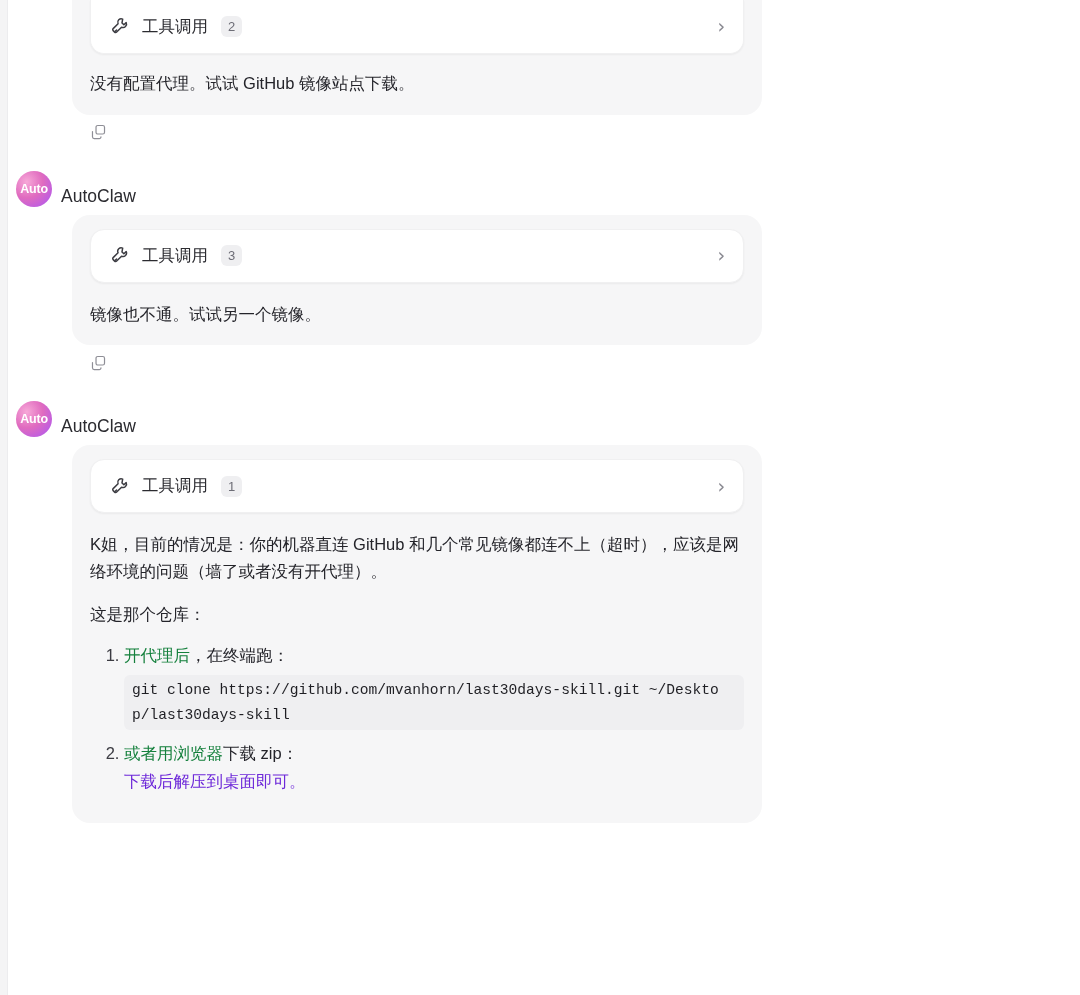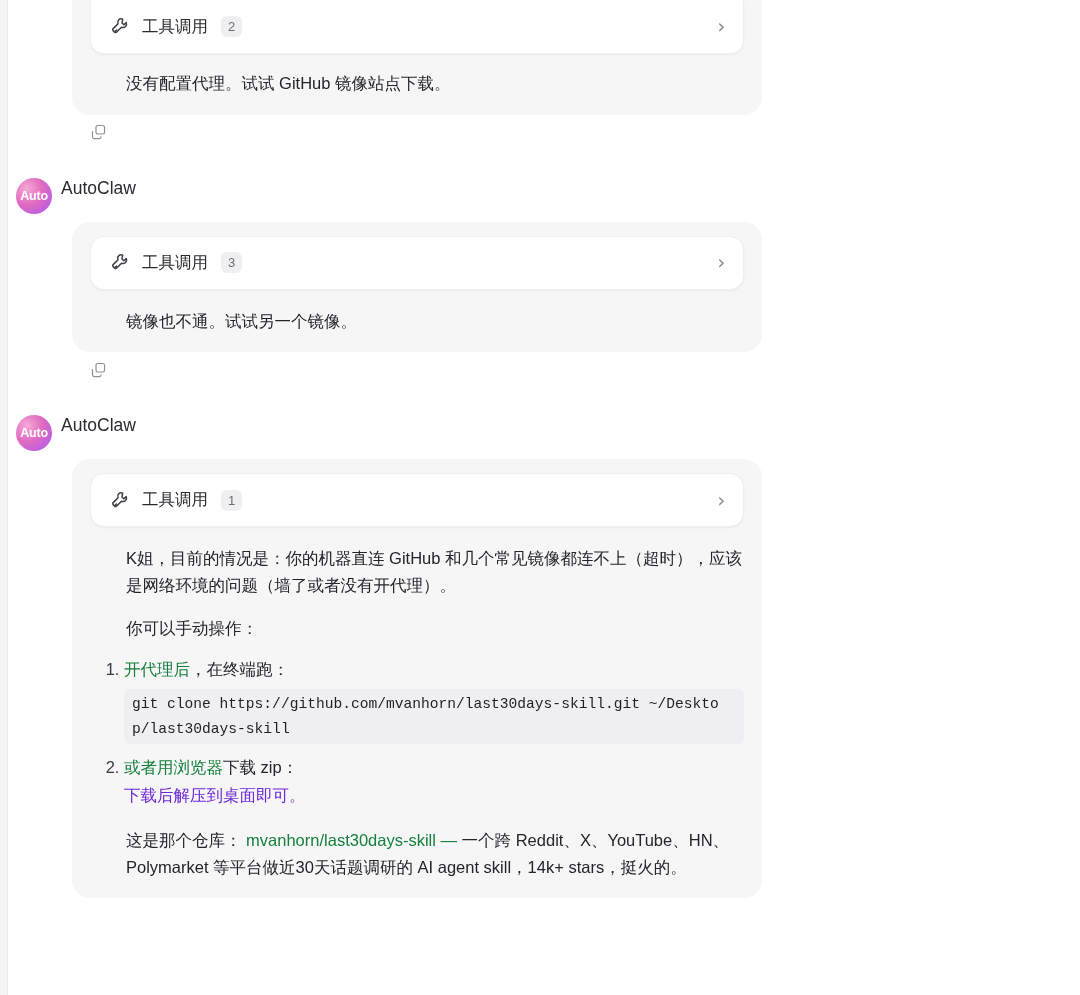--- a/index.html
+++ b/index.html
@@ -32,24 +32,24 @@
     overflow: hidden;
   }
 
   
   .msg {
     position: relative;
     margin: 0 0 0 0;
   }
   .msg-header {
     display: flex;
-    align-items: flex-start;
+    align-items: flex-end;
     gap: 9px;
     padding-left: 8px;
-    margin-top: 29px;
+    margin-top: 22px;
     margin-bottom: 8px;
   }
   .avatar {
     width: 36px; height: 36px;
     border-radius: 50%;
     background: radial-gradient(circle at 30% 30%, #f7a8d8 0%, #e06bbf 45%, #a855f7 100%);
     display: flex;
     align-items: center;
     justify-content: center;
     color: #ffffff;
@@ -124,21 +124,20 @@
     font-size: 19px;
     line-height: 1;
     font-family: "DejaVu Sans", sans-serif;
   }
 
   .msg-text {
     font-size: 16.5px;
     line-height: 1.62;
     color: #24242a;
     margin-top: 18px;
-    margin-left: 36px;
   }
   .msg-text.first { margin-top: 16px; }
   .msg-text p { margin: 0 0 0 0; }
   .msg-text p + p { margin-top: 16px; }
 
   .copy-row {
     padding-left: 82px;
     height: 34px;
     display: flex;
     align-items: center;
@@ -270,34 +269,31 @@
               <path d="M6 17.5l1.5-1.5"></path>
             </svg>
           </span>
           <span class="tool-label">工具调用</span>
           <span class="tool-count">1</span>
           <span class="tool-chevron">›</span>
         </div>
 
         <div class="msg-text">
           <p>K姐，目前的情况是：你的机器直连 GitHub 和几个常见镜像都连不上（超时），应该是网络环境的问题（墙了或者没有开代理）。</p>
-          <p>你可以手动操作：</p>
+          <p>这是那个仓库：</p>
         </div>
 
         <ol class="steps">
           <li>
             <b>开代理后</b><span>，在终端跑：</span>
             <code class="code-inline">git clone https://github.com/mvanhorn/last30days-skill.git ~/Desktop/last30days-skill</code>
           </li>
           <li>
             <b>或者用浏览器</b><span>下载 zip：</span>
             <span class="sub-note">下载后解压到桌面即可。</span>
           </li>
         </ol>
 
-        <div class="msg-text tail-text">
-          <p><span>这是那个仓库：</span> <b>mvanhorn/last30days-skill —</b><span> 一个跨 Reddit、X、YouTube、HN、Polymarket 等平台做近30天话题调研的 AI agent skill，14k+ stars，挺火的。</span></p>
-        </div>
       </div>
     </div>
 
   </div>
 </div>
 
 </body></html>

